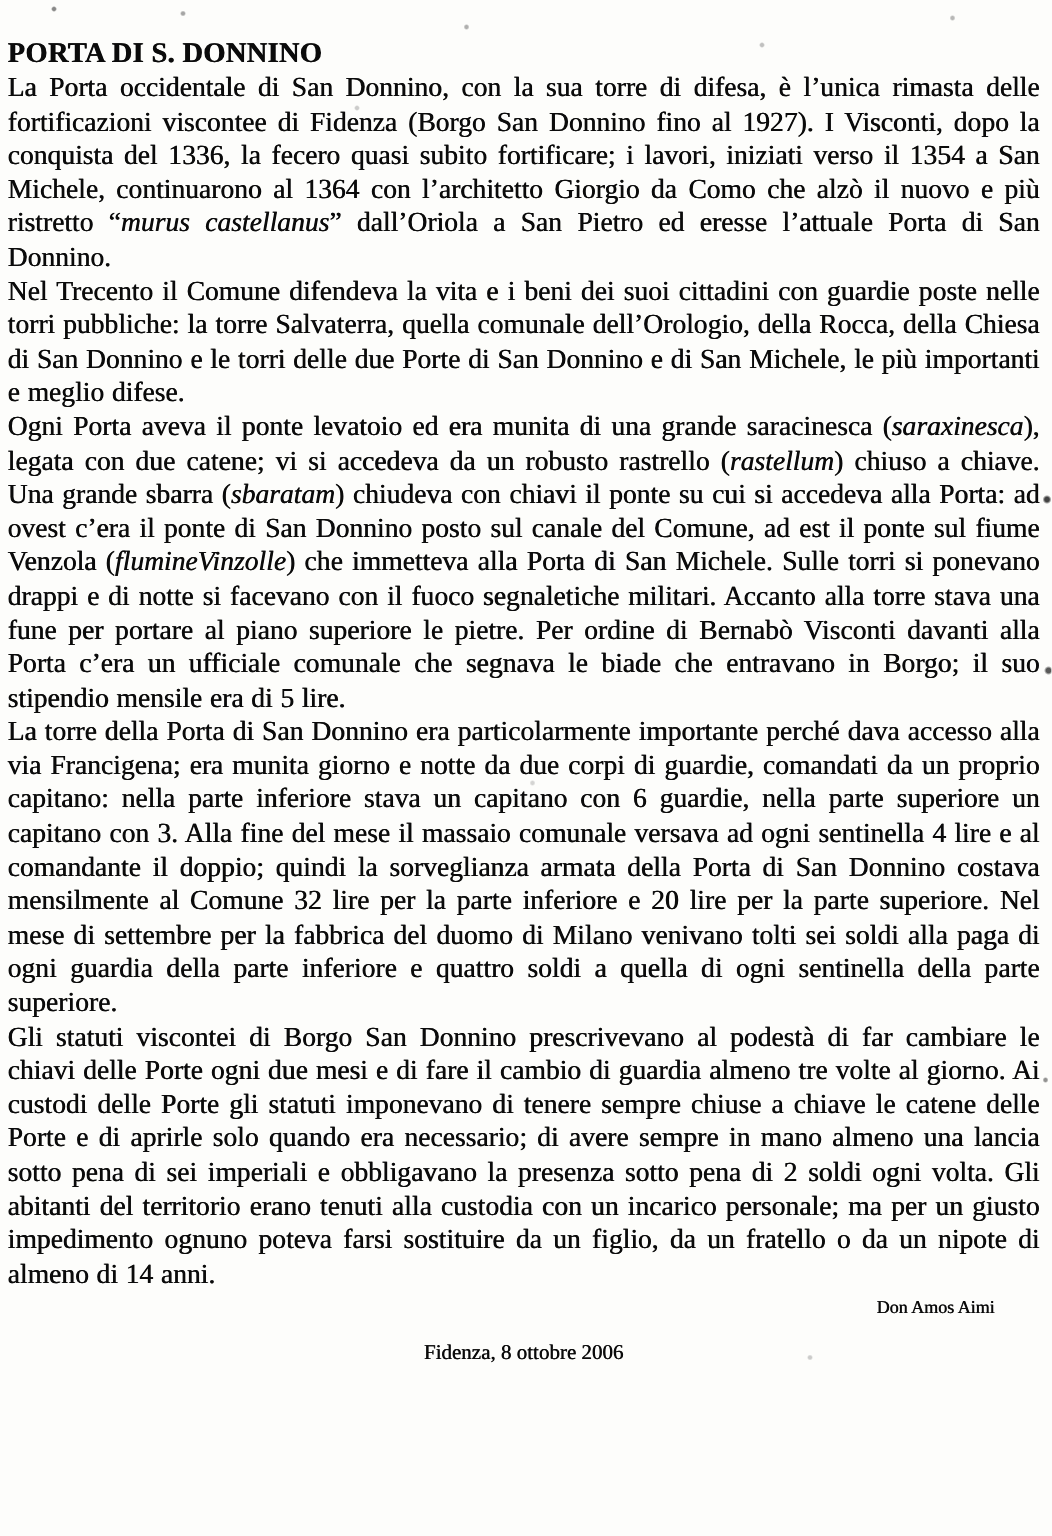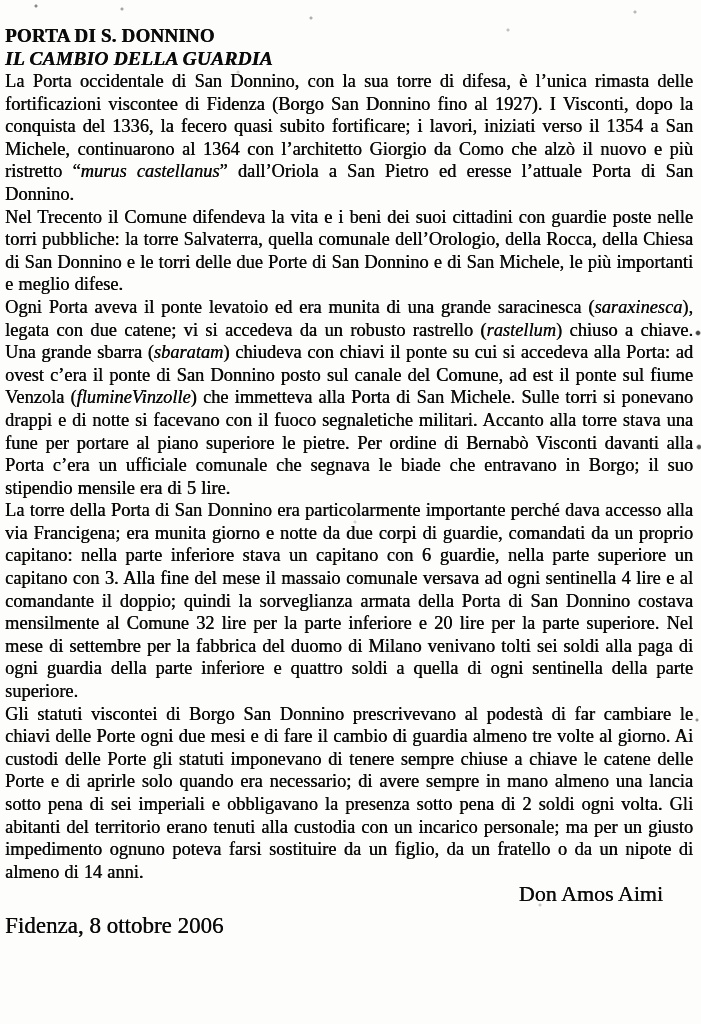--- a/index.html
+++ b/index.html
@@ -56,40 +56,39 @@
     font-size: 18.4px;
     line-height: 22.6px;
     word-spacing: 0.5px;
     text-shadow: 0.35px 0 0 currentColor;
   }
   p.para .it {
     font-style: italic;
   }
   .signature {
     margin: 0;
-    font-size: 22px;
+    font-size: 12px;
     line-height: 22.6px;
     text-align: right;
     padding-right: 30px;
     text-shadow: 0.35px 0 0 currentColor;
   }
   .dateline {
     margin: 9px 0 0 0;
-    font-size: 23px;
+    font-size: 14px;
     line-height: 22.6px;
-    text-align: left;
+    text-align: center;
     text-shadow: 0.35px 0 0 currentColor;
   }
 </style>
 </head>
 <body>
 
 <div class="page">
   <div class="doc-title">PORTA DI S. DONNINO</div>
-  <div class="doc-subtitle">IL CAMBIO DELLA GUARDIA</div>
 
   <div class="body-text">
       <p class="para"><span>La Porta occidentale di San Donnino, con la sua torre di difesa, è l’unica rimasta delle fortificazioni viscontee di Fidenza (Borgo San Donnino fino al 1927). I Visconti, dopo la conquista del 1336, la fecero quasi subito fortificare; i lavori, iniziati verso il 1354 a San Michele, continuarono al 1364 con l’architetto Giorgio da Como che alzò il nuovo e più ristretto “</span><span class="it">murus castellanus</span><span>” dall’Oriola a San Pietro ed eresse l’attuale Porta di San Donnino.</span></p>
       <p class="para"><span>Nel Trecento il Comune difendeva la vita e i beni dei suoi cittadini con guardie poste nelle torri pubbliche: la torre Salvaterra, quella comunale dell’Orologio, della Rocca, della Chiesa di San Donnino e le torri delle due Porte di San Donnino e di San Michele, le più importanti e meglio difese.</span></p>
       <p class="para"><span>Ogni Porta aveva il ponte levatoio ed era munita di una grande saracinesca (</span><span class="it">saraxinesca</span><span>), legata con due catene; vi si accedeva da un robusto rastrello (</span><span class="it">rastellum</span><span>) chiuso a chiave. Una grande sbarra (</span><span class="it">sbaratam</span><span>) chiudeva con chiavi il ponte su cui si accedeva alla Porta: ad ovest c’era il ponte di San Donnino posto sul canale del Comune, ad est il ponte sul fiume Venzola (</span><span class="it">flumineVinzolle</span><span>) che immetteva alla Porta di San Michele. Sulle torri si ponevano drappi e di notte si facevano con il fuoco segnaletiche militari. Accanto alla torre stava una fune per portare al piano superiore le pietre. Per ordine di Bernabò Visconti davanti alla Porta c’era un ufficiale comunale che segnava le biade che entravano in Borgo; il suo stipendio mensile era di 5 lire.</span></p>
       <p class="para"><span>La torre della Porta di San Donnino era particolarmente importante perché dava accesso alla via Francigena; era munita giorno e notte da due corpi di guardie, comandati da un proprio capitano: nella parte inferiore stava un capitano con 6 guardie, nella parte superiore un capitano con 3. Alla fine del mese il massaio comunale versava ad ogni sentinella 4 lire e al comandante il doppio; quindi la sorveglianza armata della Porta di San Donnino costava mensilmente al Comune 32 lire per la parte inferiore e 20 lire per la parte superiore. Nel mese di settembre per la fabbrica del duomo di Milano venivano tolti sei soldi alla paga di ogni guardia della parte inferiore e quattro soldi a quella di ogni sentinella della parte superiore.</span></p>
       <p class="para"><span>Gli statuti viscontei di Borgo San Donnino prescrivevano al podestà di far cambiare le chiavi delle Porte ogni due mesi e di fare il cambio di guardia almeno tre volte al giorno. Ai custodi delle Porte gli statuti imponevano di tenere sempre chiuse a chiave le catene delle Porte e di aprirle solo quando era necessario; di avere sempre in mano almeno una lancia sotto pena di sei imperiali e obbligavano la presenza sotto pena di 2 soldi ogni volta. Gli abitanti del territorio erano tenuti alla custodia con un incarico personale; ma per un giusto impedimento ognuno poteva farsi sostituire da un figlio, da un fratello o da un nipote di almeno di 14 anni.</span></p>
     </div>
 
   <p class="signature">Don Amos Aimi</p>

